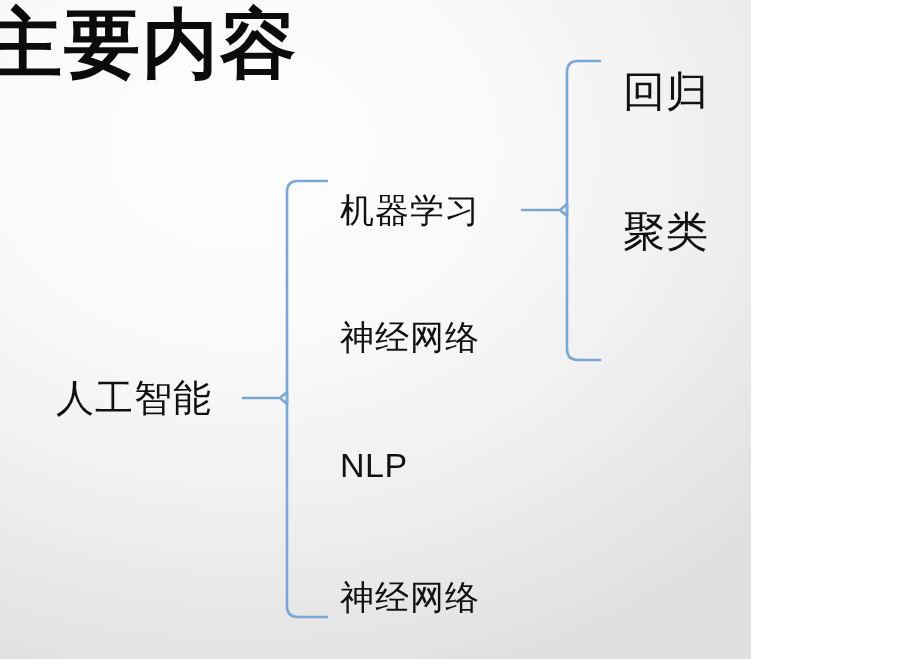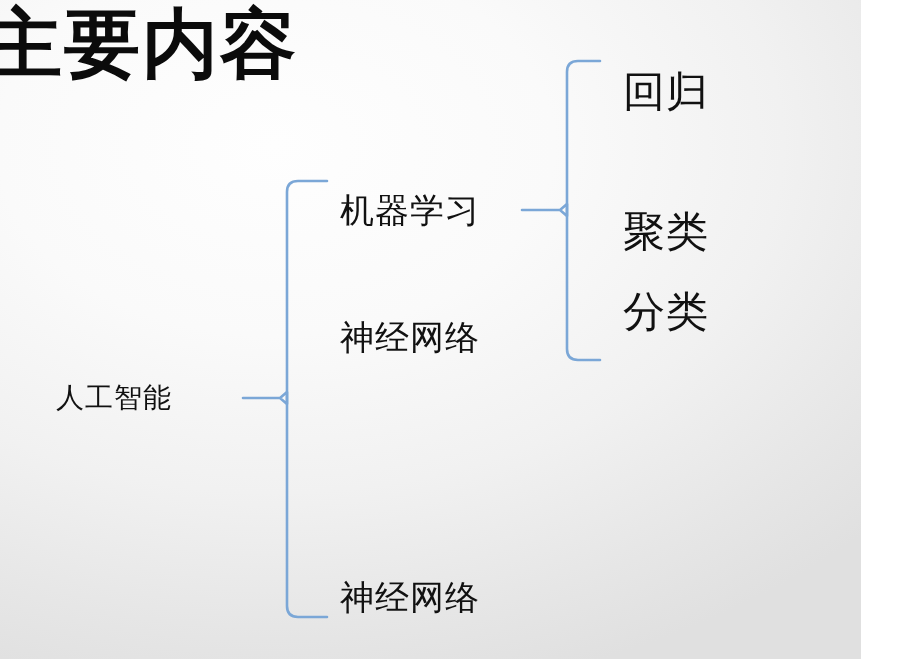--- a/index.html
+++ b/index.html
@@ -7,21 +7,21 @@
     padding: 0;
   }
   body {
     width: 909px;
     height: 659px;
     overflow: hidden;
     font-family: "Liberation Sans", "DejaVu Sans", sans-serif;
   }
   #slide {
     position: relative;
-    width: 861px;
+    width: 751px;
     height: 659px;
     background:
       radial-gradient(ellipse 95% 85% at 32% 22%, #fefefe 0%, #fafafa 34%, #f1f1f1 62%, #e6e6e6 86%, #e0e0e0 100%),
       linear-gradient(150deg, #fdfdfd 0%, #f3f3f3 48%, #e3e3e3 100%);
     overflow: hidden;
   }
   
   #slide-title {
     position: absolute;
     left: -14px;
@@ -39,21 +39,21 @@
     position: absolute;
     white-space: nowrap;
     color: #111111;
     font-size: 38px;
     font-weight: 400;
     line-height: 1;
     letter-spacing: 1px;
     font-family: "DejaVu Sans", "Liberation Sans", sans-serif;
     transform: translateY(-50%);
   }
-  .node-root   { font-size: 28px; }
+  .node-root   { font-size: 38px; }
   .node-l2     { font-size: 34px; }
   .node-l3     { font-size: 42px; }
   .node-latin  { letter-spacing: 0.5px; font-family: "Liberation Sans", "DejaVu Sans", sans-serif; }
 
   
   #connectors {
     position: absolute;
     left: 0;
     top: 0;
     width: 909px;
@@ -83,22 +83,22 @@
 
     <path d="M 600 61 L 578 61 Q 567 61 567 72 L 567 349 Q 567 360 578 360 L 600 360" stroke="#7ba7d7" stroke-width="2.6"></path>
   </svg>
 
   <div class="node node-root" style="left: 56px; top: 398px; color: rgb(17, 17, 17);">人工智能</div>
 
   <div class="node node-l2" style="left: 340px; top: 210px; color: rgb(17, 17, 17);">机器学习</div>
 
   <div class="node node-l2" style="left: 340px; top: 337px; color: rgb(17, 17, 17);">神经网络</div>
 
+  <div class="node node-l2 node-latin" style="left: 340px; top: 465px; color: rgb(17, 17, 17);">NLP</div>
 
   <div class="node node-l2" style="left: 340px; top: 597px; color: rgb(17, 17, 17);">神经网络</div>
 
   <div class="node node-l3" style="left: 623px; top: 92px; color: rgb(17, 17, 17);">回归</div>
 
   <div class="node node-l3" style="left: 623px; top: 208px; color: rgb(17, 17, 17); margin-top: 24px;">聚类</div>
 
-  <div class="node node-l3" style="left: 623px; top: 312px; color: rgb(17, 17, 17);">分类</div>
 
 </div>
 
 </body></html>

